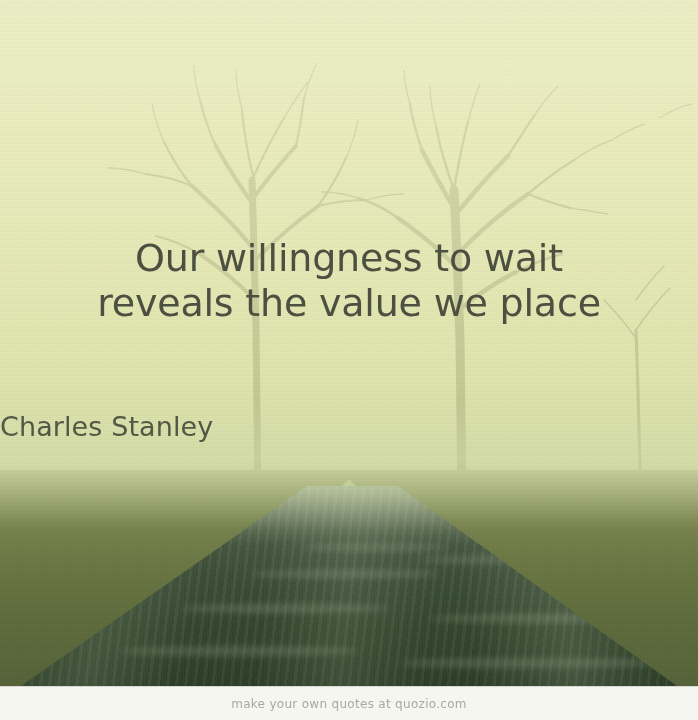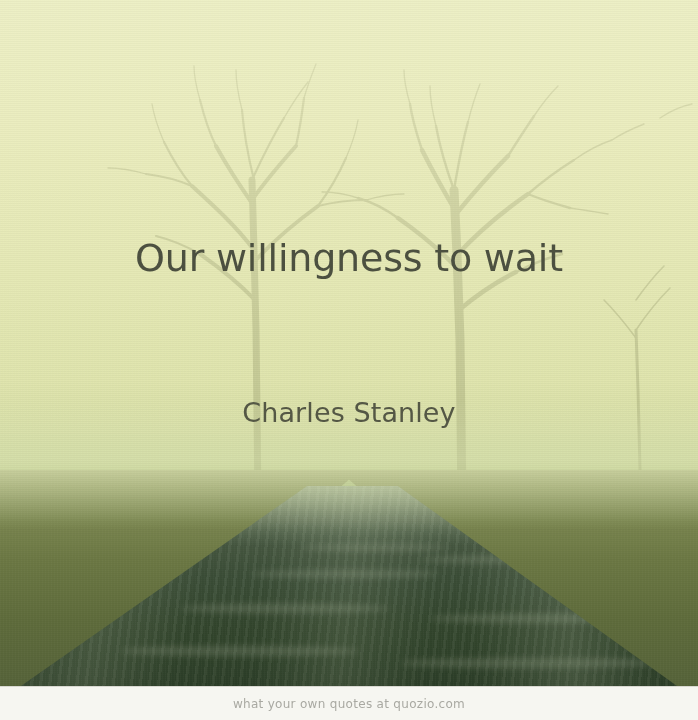--- a/index.html
+++ b/index.html
@@ -169,23 +169,22 @@
     font-size: 38px;
     line-height: 45px;
     font-weight: 400;
     color: #4c5040;
     letter-spacing: -0.2px;
     white-space: nowrap;
   }
   #attribution {
     position: absolute;
     left: 0;
-    top: 396px;
-    width: 698px;
-    text-align: center;
+    top: 410px;
+    width: 698px;
     z-index: 6;
     font-family: "DejaVu Sans", "Liberation Sans", sans-serif;
     font-size: 27px;
     line-height: 34px;
     color: #545745;
     letter-spacing: 0.1px;
   }
 
   
   #footer {
@@ -310,23 +309,24 @@
       <div class="road-streak" style="left:430px; top:128px; width:230px; height:9px;"></div>
       <div class="road-streak" style="left:120px; top:160px; width:240px; height:10px;"></div>
       <div class="road-streak" style="left:400px; top:172px; width:260px; height:10px;"></div>
     </div>
 
     <div class="fog" id="fog-horizon"></div>
     <div id="grain"></div>
 
     <div id="quote-block">
       <div class="quote-line">Our willingness to wait</div>
+      <div class="quote-line">reveals the value we place</div>
     </div>
 
     <div id="attribution">Charles Stanley</div>
 
   </div>
 
   <div id="footer">
-    <span id="footer-text">what your own quotes at quozio.com</span>
+    <span id="footer-text">make your own quotes at quozio.com</span>
   </div>
 
 </div>
 
 </body></html>

